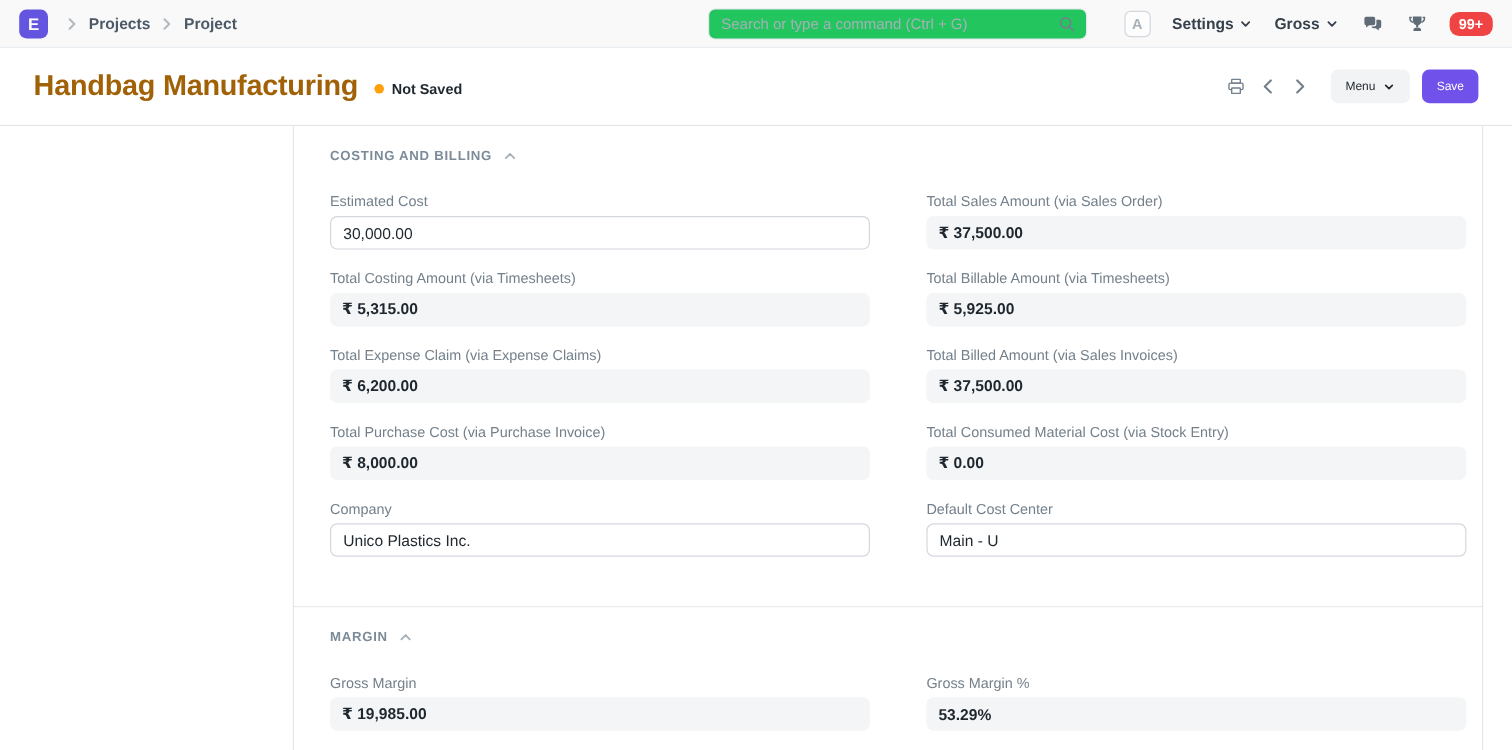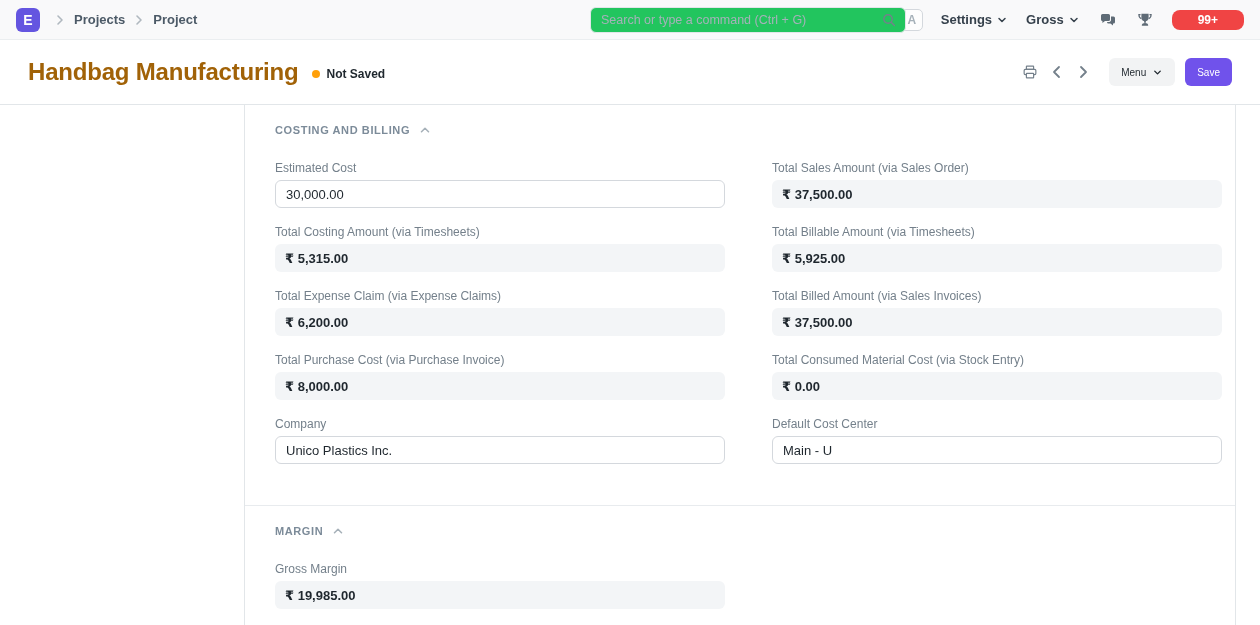--- a/index.html
+++ b/index.html
@@ -79,21 +79,21 @@
     display: flex; align-items: center; gap: 4px;
     color: #36414c; font-weight: 600; font-size: 13px;
     cursor: pointer;
   }
   .icon-btn { display: flex; align-items: center; cursor: pointer; }
   .badge {
     background: #f04444;
     color: #fff;
     font-weight: 700;
     font-size: 12px;
-    padding: 3px 26px;
+    padding: 3px 8px;
     border-radius: 8px;
     cursor: pointer;
   }
 
   
   .page-head {
     height: 65px;
     background: #fff;
     border-bottom: 1px solid #e2e6e9;
     display: flex; align-items: center;
@@ -379,17 +379,21 @@
               <path d="M4 10l4-4 4 4" stroke="#a6b1b9" stroke-width="1.8" fill="none" stroke-linecap="round" stroke-linejoin="round"></path>
             </svg>
         </span>
       </div>
 
       <div class="form-grid">
         <div class="form-field">
           <label class="field-label">Gross Margin</label>
           <div class="control-readonly">₹ 19,985.00</div>
         </div>
+        <div class="form-field">
+          <label class="field-label">Gross Margin %</label>
+          <div class="control-readonly">53.29%</div>
+        </div>
       </div>
     </div>
 
   </div>
 </main>
 
 </body></html>

